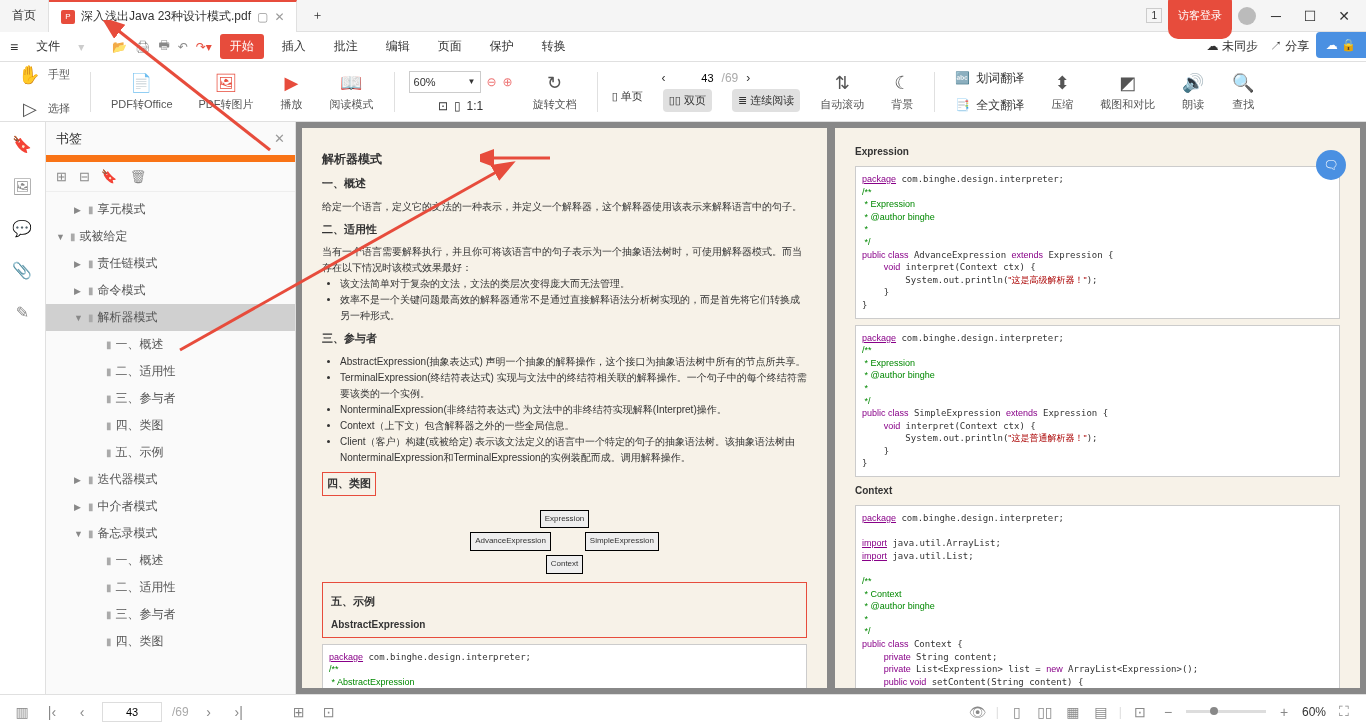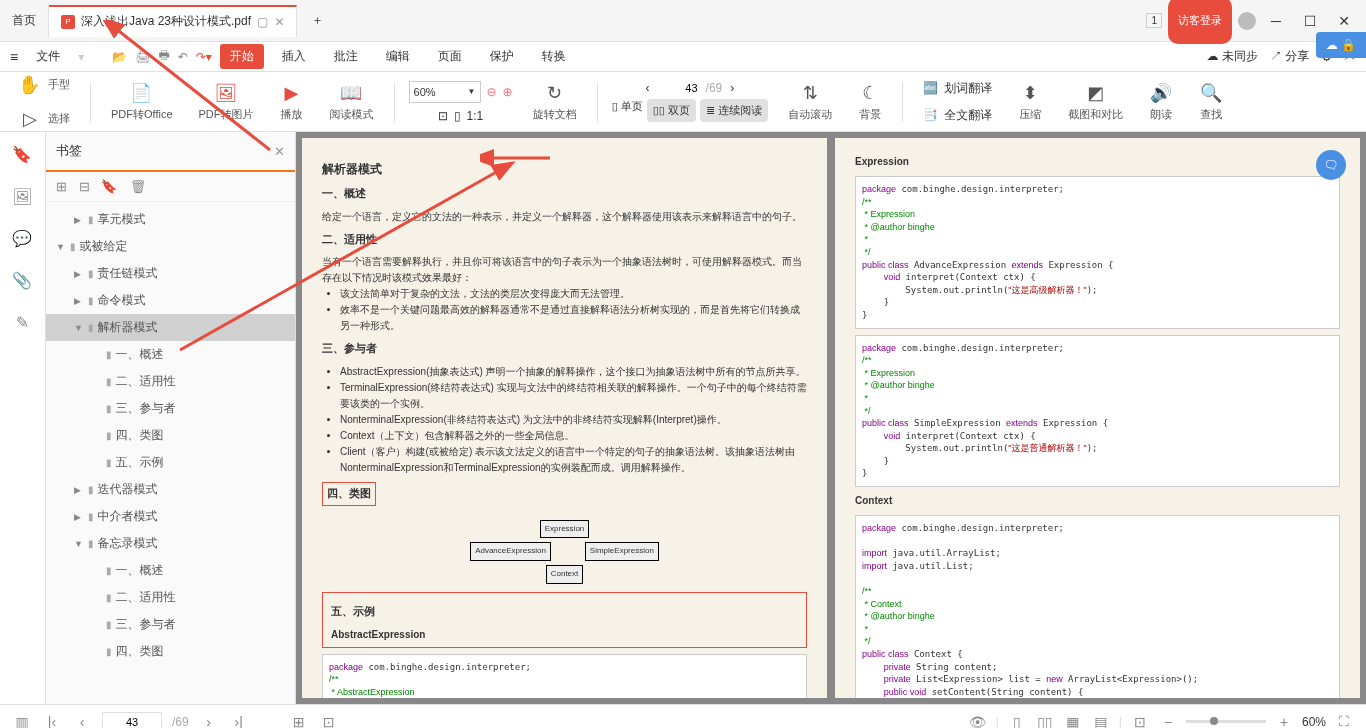--- a/index.html
+++ b/index.html
@@ -1,18 +1,18 @@
 <!DOCTYPE html>
 <html><head>
 <meta charset="utf-8">
 <style>
 * { margin: 0; padding: 0; box-sizing: border-box; font-family: "Microsoft YaHei", Arial, sans-serif; }
 body { width: 1366px; height: 728px; overflow: hidden; background: #fff; font-size: 12px; color: #333; position: relative; }
 
-.titlebar { height: 42px; background: #f5f5f5; border-bottom: 1px solid #e0e0e0; display: flex; align-items: center; }
+.titlebar { height: 32px; background: #f5f5f5; border-bottom: 1px solid #e0e0e0; display: flex; align-items: center; }
 .tab { height: 32px; display: flex; align-items: center; padding: 0 12px; border-right: 1px solid #e0e0e0; cursor: pointer; gap: 6px; }
 .tab.home { background: #f5f5f5; }
 .tab.active { background: #fff; border-top: 2px solid #e74c3c; }
 .tab-pdf-icon { width: 14px; height: 14px; background: #e74c3c; color: #fff; font-size: 8px; display: flex; align-items: center; justify-content: center; border-radius: 2px; }
 .tab-new { width: 40px; display: flex; align-items: center; justify-content: center; cursor: pointer; }
 .title-right { margin-left: auto; display: flex; align-items: center; gap: 6px; padding-right: 8px; }
 .login-btn { background: #e74c3c; color: #fff; padding: 16px 10px; border-radius: 10px; font-size: 11px; cursor: pointer; }
 .avatar { width: 18px; height: 18px; background: #bbb; border-radius: 50%; }
 .win-btn { width: 28px; height: 28px; display: flex; align-items: center; justify-content: center; cursor: pointer; font-size: 14px; }
 
@@ -30,37 +30,37 @@
 .zoom-sel { width: 72px; height: 22px; border: 1px solid #ccc; padding: 0 4px; font-size: 11px; display: flex; align-items: center; justify-content: space-between; }
 .page-input { width: 40px; text-align: right; border: none; outline: none; font-size: 11px; }
 .double-btn { background: #e0e0e0; padding: 4px 6px; border-radius: 4px; }
 
 .main { display: flex; height: 572px; }
 .left-rail { width: 46px; background: #fff; border-right: 1px solid #e0e0e0; display: flex; flex-direction: column; align-items: center; padding-top: 10px; gap: 18px; }
 .rail-icon { width: 24px; height: 24px; display: flex; align-items: center; justify-content: center; cursor: pointer; color: #888; font-size: 16px; }
 .rail-icon.active { color: #e74c3c; }
 
 .bookmark-panel { width: 250px; background: #fafafa; border-right: 1px solid #e0e0e0; display: flex; flex-direction: column; }
-.bm-header { height: 40px; display: flex; align-items: center; padding: 0 10px; font-size: 13px; border-bottom: 2px solid #f97316; justify-content: space-between; }
+.bm-header { height: 40px; display: flex; align-items: center; padding: 0 10px; font-size: 13px; border-bottom: 7px solid #f97316; justify-content: space-between; }
 .bm-tools { height: 30px; display: flex; align-items: center; padding: 0 10px; gap: 12px; border-bottom: 1px solid #eee; }
 .bm-tool { cursor: pointer; color: #888; font-size: 13px; }
 .bm-tree { flex: 1; overflow-y: auto; padding: 4px 0; }
 .bm-item { padding: 5px 10px; display: flex; align-items: center; gap: 4px; cursor: pointer; font-size: 12px; color: #555; }
 .bm-item.sel { background: #d0d0d0; }
 .bm-caret { width: 10px; font-size: 9px; color: #888; }
 .bm-ico { color: #aaa; font-size: 10px; }
 
 .content { flex: 1; background: #888; display: flex; gap: 8px; padding: 6px; overflow: hidden; position: relative; }
 .page { background: #f7f2e8; flex: 1; padding: 16px 20px; overflow: hidden; font-size: 10px; color: #333; line-height: 1.6; }
 .page h3 { font-size: 12px; font-weight: bold; margin: 6px 0; }
 .page h4 { font-size: 11px; font-weight: bold; margin: 6px 0; }
 .page ul { margin-left: 18px; }
 .redbox { border: 1.5px solid #e74c3c; padding: 2px 4px; display: inline-block; }
 .code-block { background: #fff; border: 1px solid #ccc; padding: 6px; font-family: Consolas, monospace; font-size: 9px; line-height: 1.4; margin: 6px 0; white-space: pre; overflow: hidden; }
-.kw-pkg { color: #808; }
+.kw-pkg { color: #808; text-decoration: underline; }
 .kw-cls { color: #808; }
 .kw-com { color: #080; }
 .kw-str { color: #a00; }
 .uml-box { border: 1px solid #000; background: #eee; font-size: 8px; padding: 2px 4px; margin: 2px; text-align: center; }
 
 .statusbar { height: 34px; border-top: 1px solid #e0e0e0; display: flex; align-items: center; padding: 0 12px; gap: 10px; }
 .sb-input { width: 60px; text-align: center; border: 1px solid #ddd; height: 20px; font-size: 11px; }
 .sb-right { margin-left: auto; display: flex; align-items: center; gap: 8px; }
 .sb-icon { cursor: pointer; color: #888; font-size: 14px; width: 20px; text-align: center; }
 
@@ -168,21 +168,21 @@
       <span class="tool-label">旋转文档</span>
     </div>
   <div class="tool-sep"></div>
   <div style="display:flex;flex-direction:column;gap:4px;align-items:center">
     <div style="display:flex;gap:8px;align-items:center">
       <span>‹</span>
       <input class="page-input" value="43" style="">
         <span style="color:#aaa">/69</span>
       <span>›</span>
     </div>
-    <div style="display:flex;gap:4px;font-size:11px">
+    <div style="display:flex;gap:20px;font-size:11px">
       <span>▯ <span>单页</span></span>
       <span class="double-btn">▯▯ <span>双页</span></span>
       <span class="double-btn">≣ <span>连续阅读</span></span>
     </div>
   </div>
   <div class="tool-group">
       <span class="tool-icon">⇅</span>
       <span class="tool-label">自动滚动</span>
     </div>
   <div class="tool-group">

